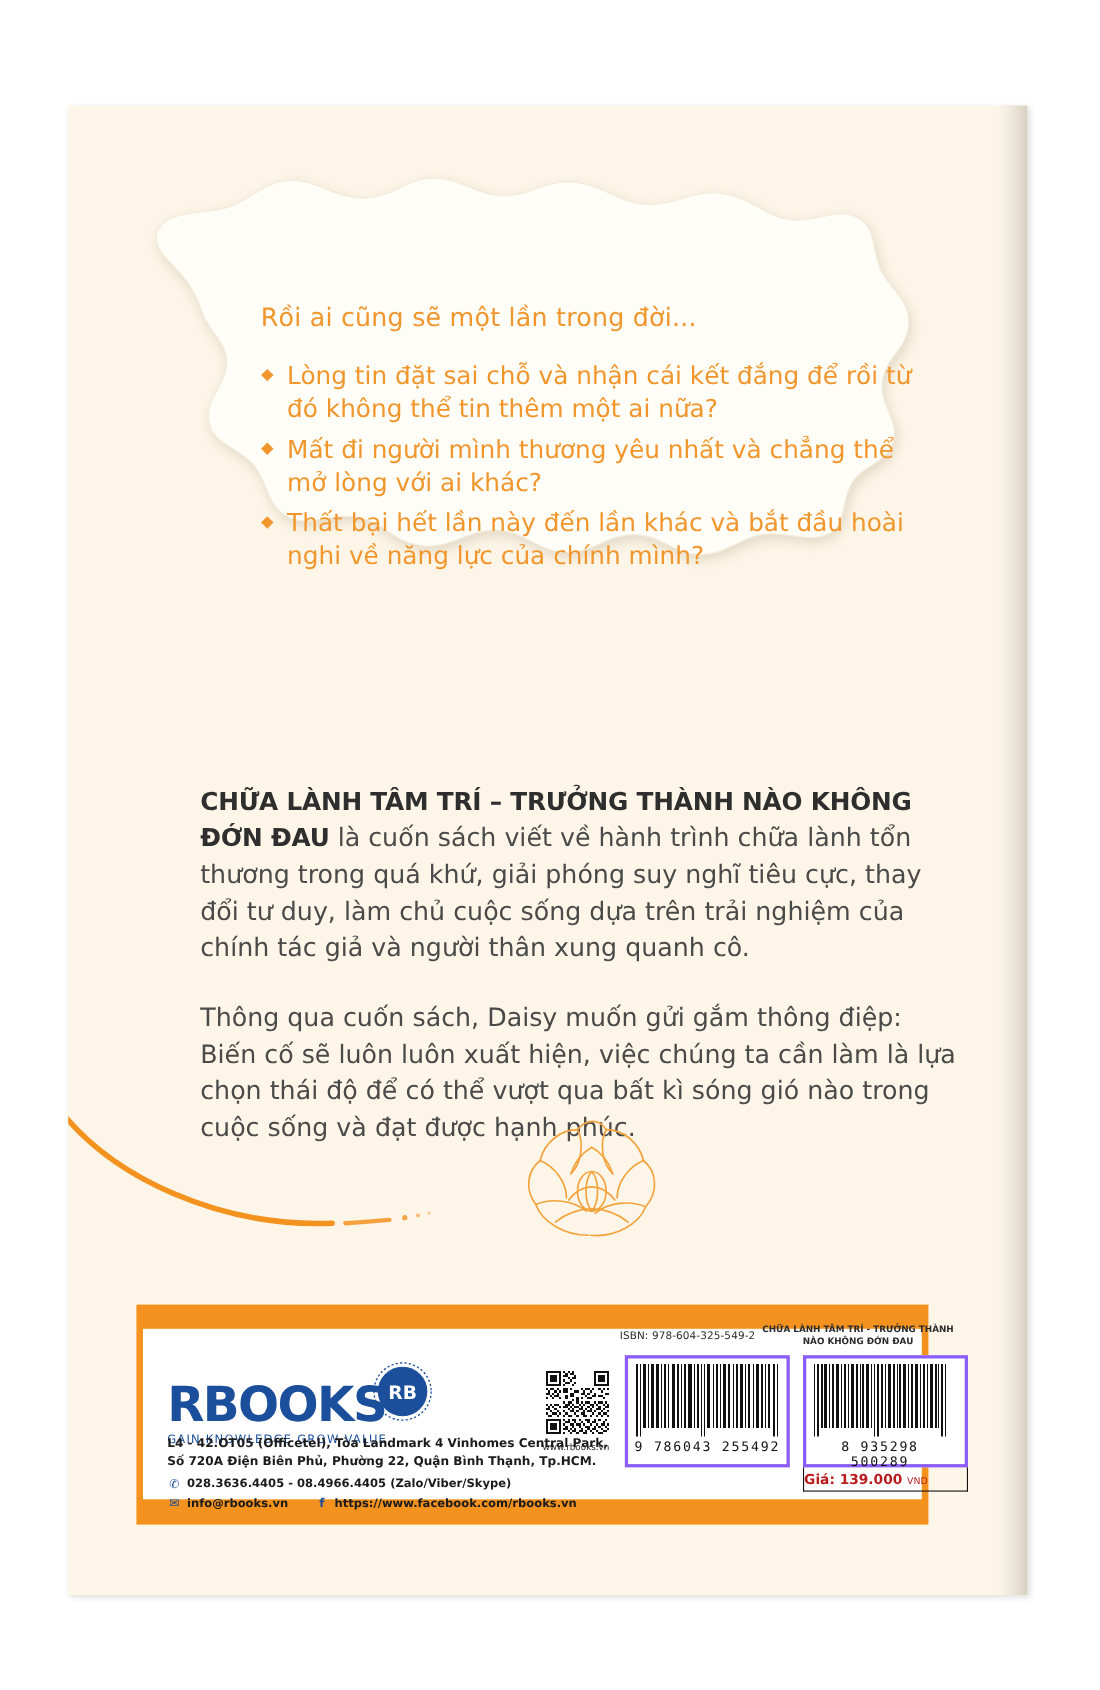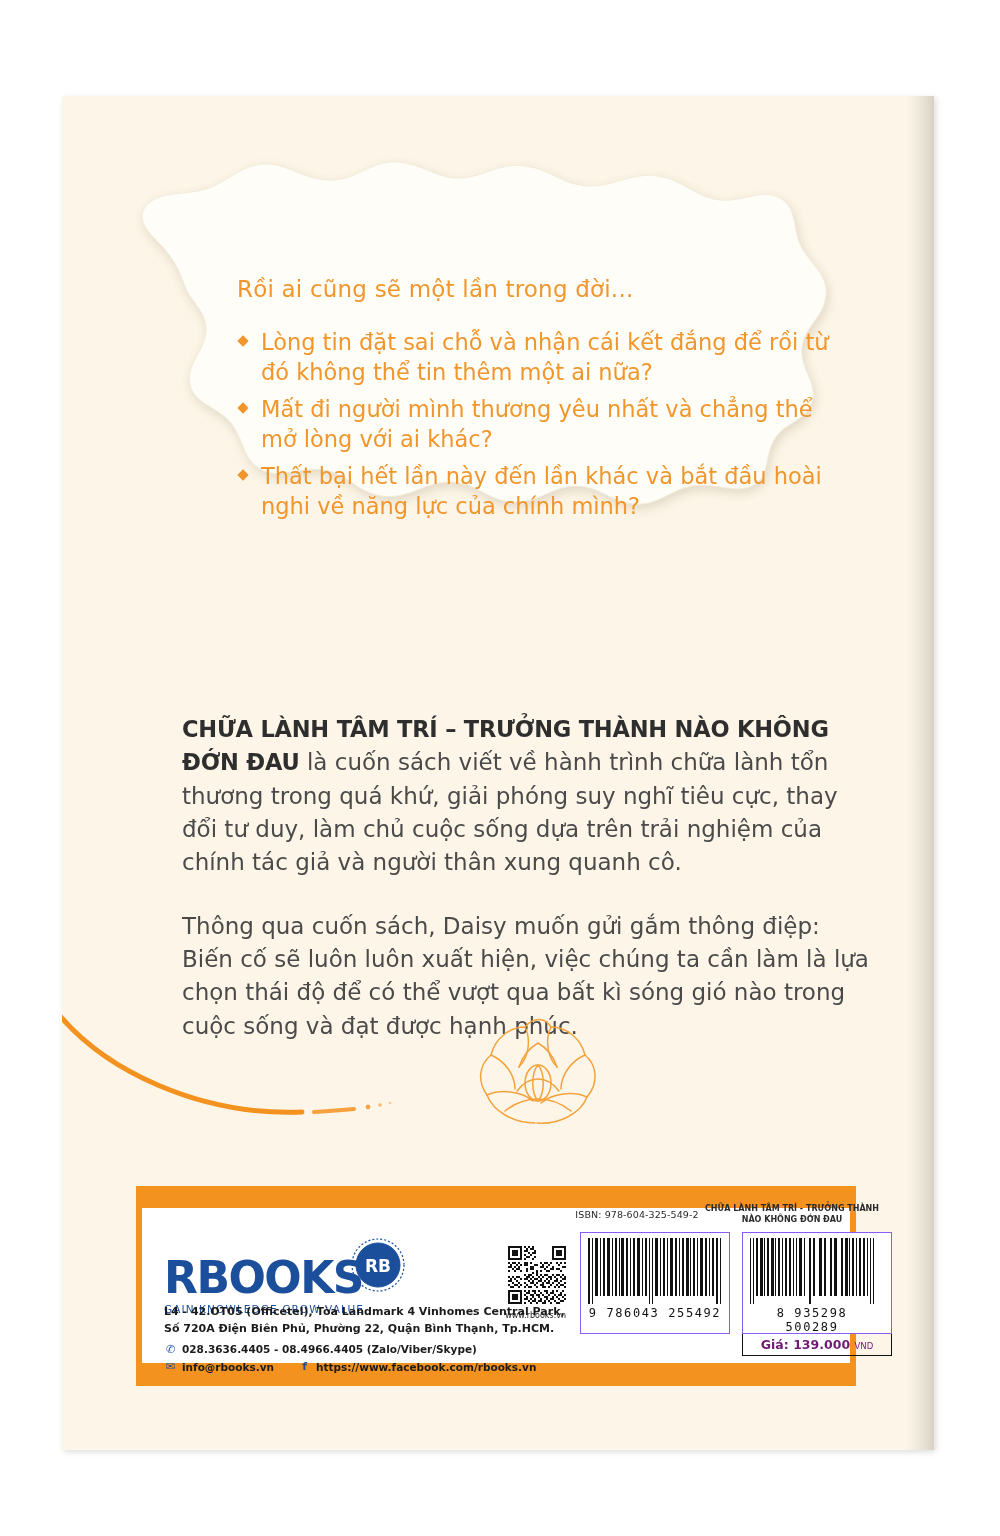--- a/index.html
+++ b/index.html
@@ -145,21 +145,21 @@
     position: absolute;
     left: 395px;
     top: 915px;
     width: 160px;
     height: 130px;
   }
 
   
   .footer-band {
     position: absolute;
-    left: 74px;
+    left: 62px;
     top: 1090px;
     width: 720px;
     height: 200px;
     background: #f4921f;
   }
   .footer-white {
     position: absolute;
     left: 6px;
     top: 22px;
     width: 708px;
@@ -273,21 +273,21 @@
   }
   .qr-label {
     font-size: 8px;
     color: #222;
     margin-top: 3px;
   }
 
   
   .barcode-box {
     position: absolute;
-    border: 1px solid #8b5cf6;
+    border: 3px solid #8b5cf6;
     background: #fff;
     box-sizing: border-box;
   }
   .bc1 {
     left: 438px;
     top: 24px;
     width: 150px;
     height: 102px;
     padding: 5px 5px 0 5px;
   }
@@ -313,24 +313,24 @@
   }
   .price-box {
     position: absolute;
     left: 600px;
     top: 126px;
     width: 150px;
     height: 22px;
     border: 1px solid #111;
     border-top: none;
     box-sizing: border-box;
-    text-align: center;
+    text-align: left;
     font-size: 12.5px;
     font-weight: bold;
-    color: #701a75;
+    color: #b91c1c;
     line-height: 21px;
   }
   .price-box .vnd {
     font-size: 8.5px;
     font-weight: normal;
   }
 </style>
 </head>
 <body>
 

